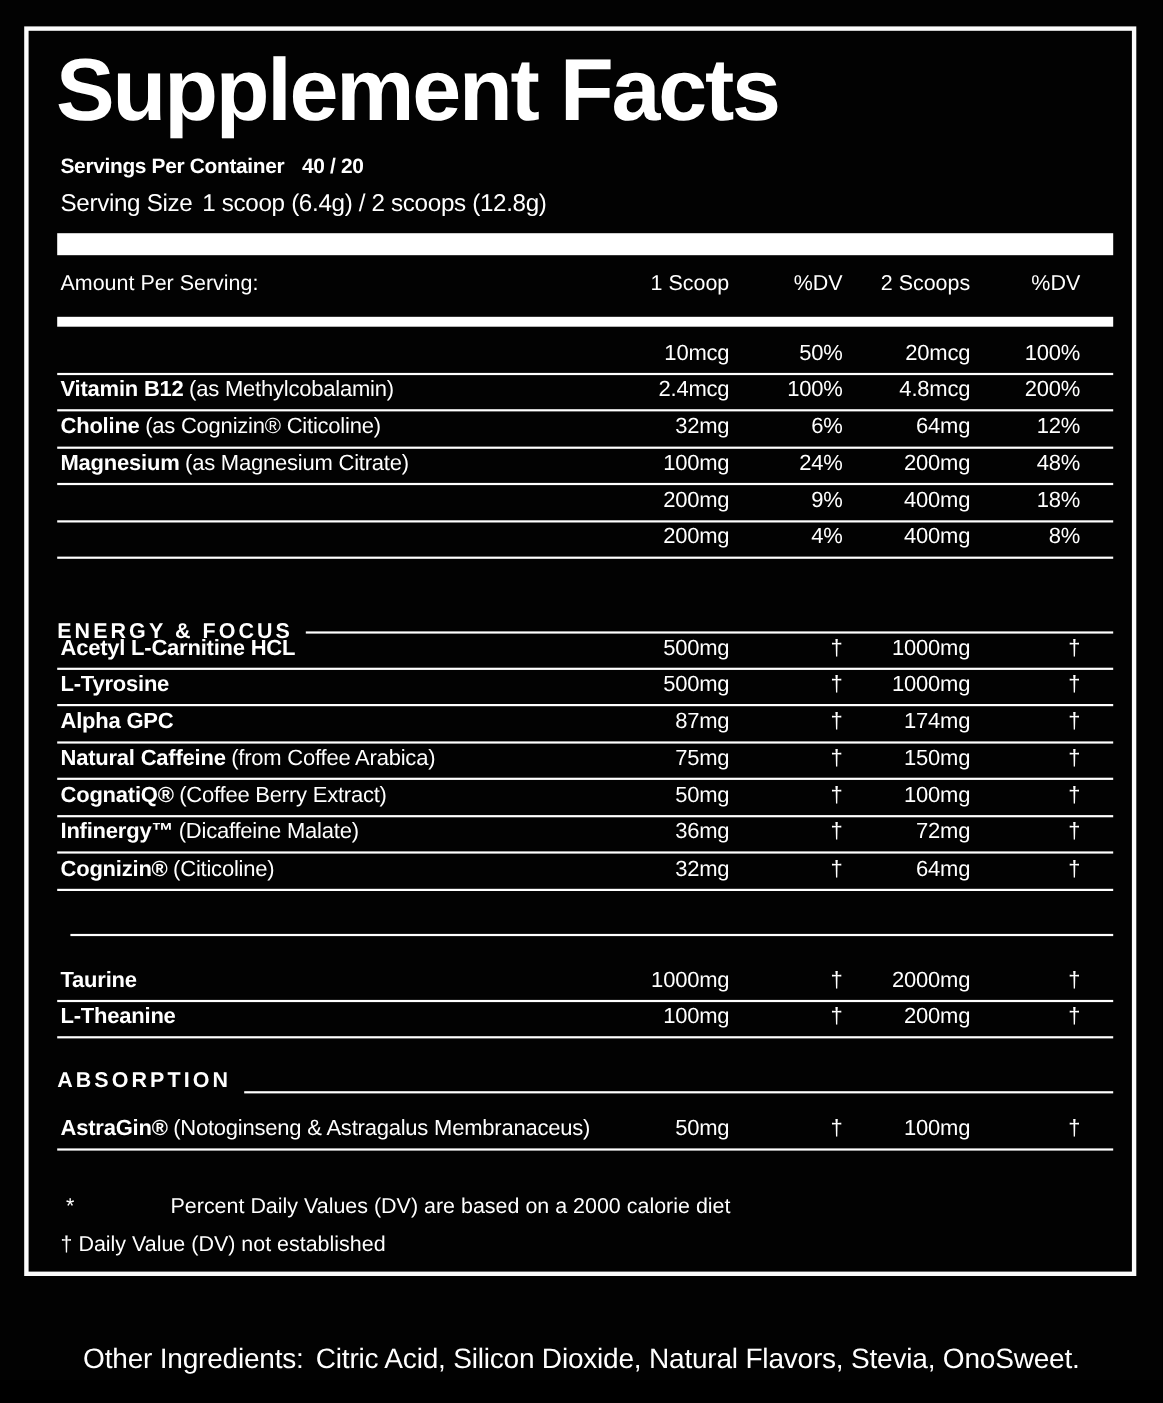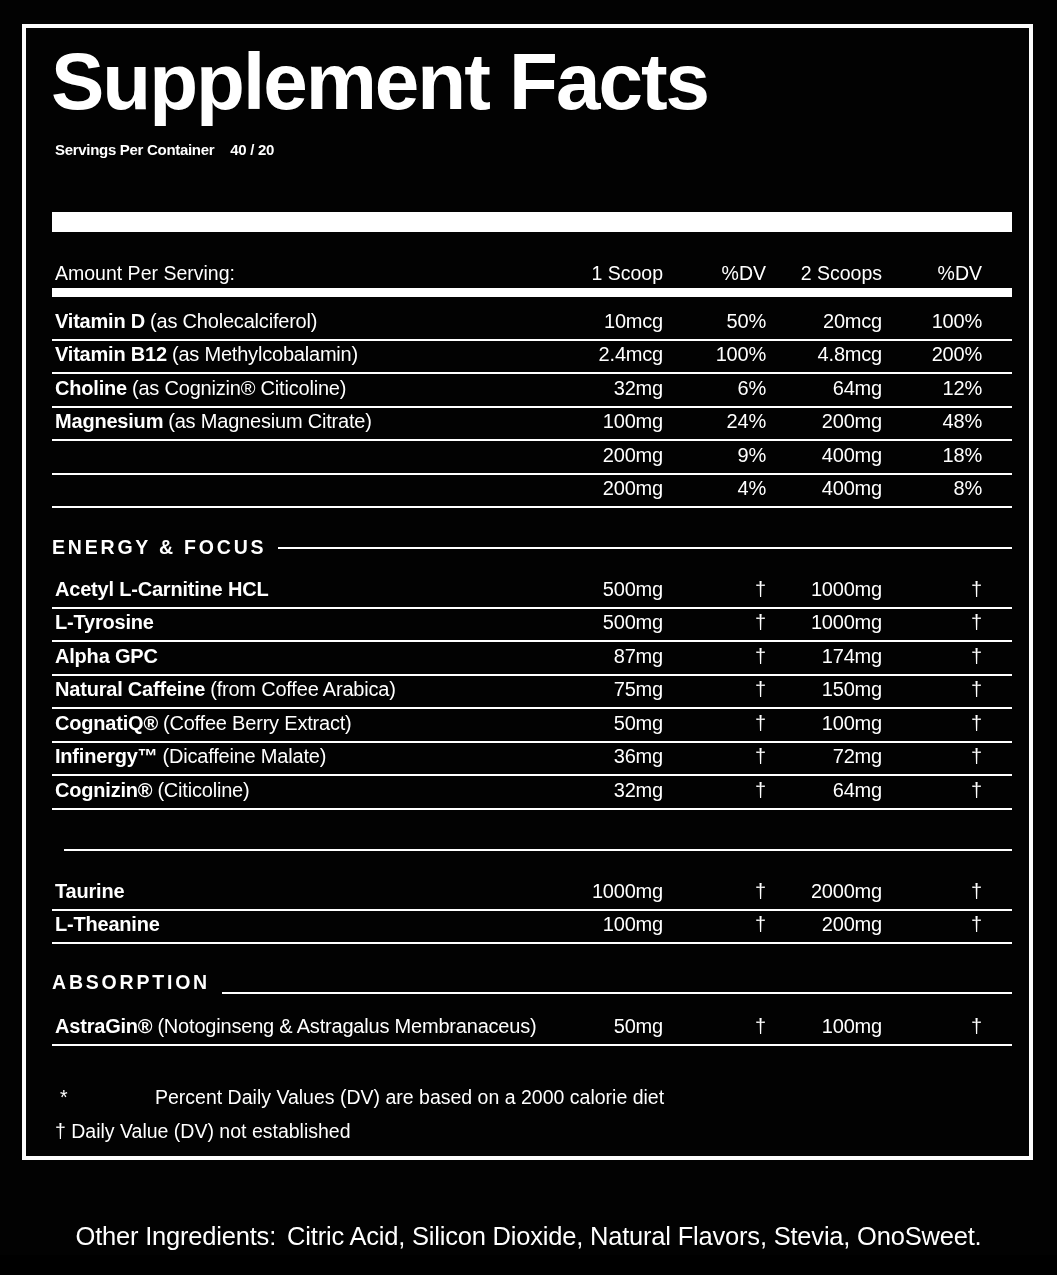--- a/index.html
+++ b/index.html
@@ -7,30 +7,30 @@
   .page {
     position:relative; width:1057px; height:1255px;
     background:#020202; overflow:hidden; color:#fff;
     font-family:"Liberation Sans","DejaVu Sans",sans-serif;
   }
   .abs { position:absolute; }
   .frame { left:22px; top:24px; width:1011px; height:1136px; border:4px solid #fcfcfc; }
 
   .title { left:51px; top:36px; font-size:80px; font-weight:bold; letter-spacing:-2px; white-space:nowrap; }
 
-  .spc { left:55px; top:141px; font-size:15px; font-weight:bold; letter-spacing:-0.3px; white-space:nowrap; }
+  .spc { left:55px; top:141px; font-size:19px; font-weight:bold; letter-spacing:-0.3px; white-space:nowrap; }
   .spc .val { margin-left:16px; }
   .ssz { left:55px; top:172px; font-size:22px; letter-spacing:-0.3px; white-space:nowrap; }
   .ssz .val { margin-left:9px; }
 
   .bar { left:52px; width:960px; background:#fff; }
   .bar.thick { top:212px; height:20px; }
   .bar.thin  { top:288px; height:9px; }
 
-  .hdr { left:52px; top:263px; width:960px; height:24px; font-size:19.5px; }
+  .hdr { left:52px; top:248px; width:960px; height:24px; font-size:19.5px; }
   .hdr > span { position:absolute; bottom:2px; white-space:nowrap; }
 
   .c-name { left:3px; }
   .c-s1  { right:349px; }
   .c-dv1 { right:246px; }
   .c-s2  { right:130px;margin-left:48px; }
   .c-dv2 { right:30px; }
 
   .rows { left:52px; width:960px; }
   .rows.main       { top:307px; }
@@ -38,21 +38,21 @@
   .rows.mood       { top:877px; }
   .rows.absorption { top:1012px; }
   .row { position:relative; height:33.5px; border-bottom:2px solid #fff; }
   .row > span { position:absolute; bottom:6px; font-size:20px; white-space:nowrap; letter-spacing:-0.2px; }
   .row .c-name { font-weight:bold; }
   .row .detail { font-weight:normal; margin-left:5px; }
 
   .section { left:52px; width:960px; height:22px; display:flex; align-items:center; }
   .section .stitle { font-size:19.5px; font-weight:bold; letter-spacing:2.8px; white-space:nowrap; }
   .section .rule { flex:1; height:2px; background:#fff; margin-left:12px; margin-top:2px; }
-  .section.energy     { top:536px; }
+  .section.energy     { top:563px; }
   .section.mood       { top:838px; }
   .section.absorption { top:972px;align-items:flex-end; }
 
   .fn1 { left:52px; top:1086px; width:960px; height:24px; font-size:19.5px; }
   .fn1 .star { position:absolute; left:8px; top:0; }
   .fn1 .txt  { position:absolute; left:103px; top:0; white-space:nowrap; }
   .fn2 { left:55px; top:1120px; font-size:19.5px; white-space:nowrap; }
 
   .other { left:0; top:1222px; width:1057px; text-align:center; font-size:25.5px; letter-spacing:-0.2px; white-space:nowrap; }
   .other .val { margin-left:11px; }
@@ -63,36 +63,38 @@
 <div class="page">
 
   <div class="abs frame"></div>
 
   <h1 class="abs title">Supplement Facts</h1>
 
   <div class="abs spc">
     <span>Servings Per Container</span><span class="val">40 / 20</span>
   </div>
 
+  <div class="abs ssz">
+    <span>Serving Size</span><span class="val">1 scoop (6.4g) / 2 scoops (12.8g)</span>
+  </div>
 
   <div class="abs bar thick"></div>
 
   <div class="abs hdr">
     <span class="c-name">Amount Per Serving:</span>
     <span class="c-s1">1 Scoop</span>
     <span class="c-dv1">%DV</span>
     <span class="c-s2">2 Scoops</span>
     <span class="c-dv2">%DV</span>
   </div>
 
   <div class="abs bar thin"></div>
 
   <div class="abs rows main">
     <div class="row">
-      <span class="c-name"><span>Vitamin D</span><span class="detail">(as Cholecalciferol)</span></span>
       <span class="c-s1">10mcg</span>
       <span class="c-dv1">50%</span>
       <span class="c-s2">20mcg</span>
       <span class="c-dv2">100%</span>
     </div>
     <div class="row">
       <span class="c-name"><span>Vitamin B12</span><span class="detail">(as Methylcobalamin)</span></span>
       <span class="c-s1">2.4mcg</span>
       <span class="c-dv1">100%</span>
       <span class="c-s2">4.8mcg</span>

